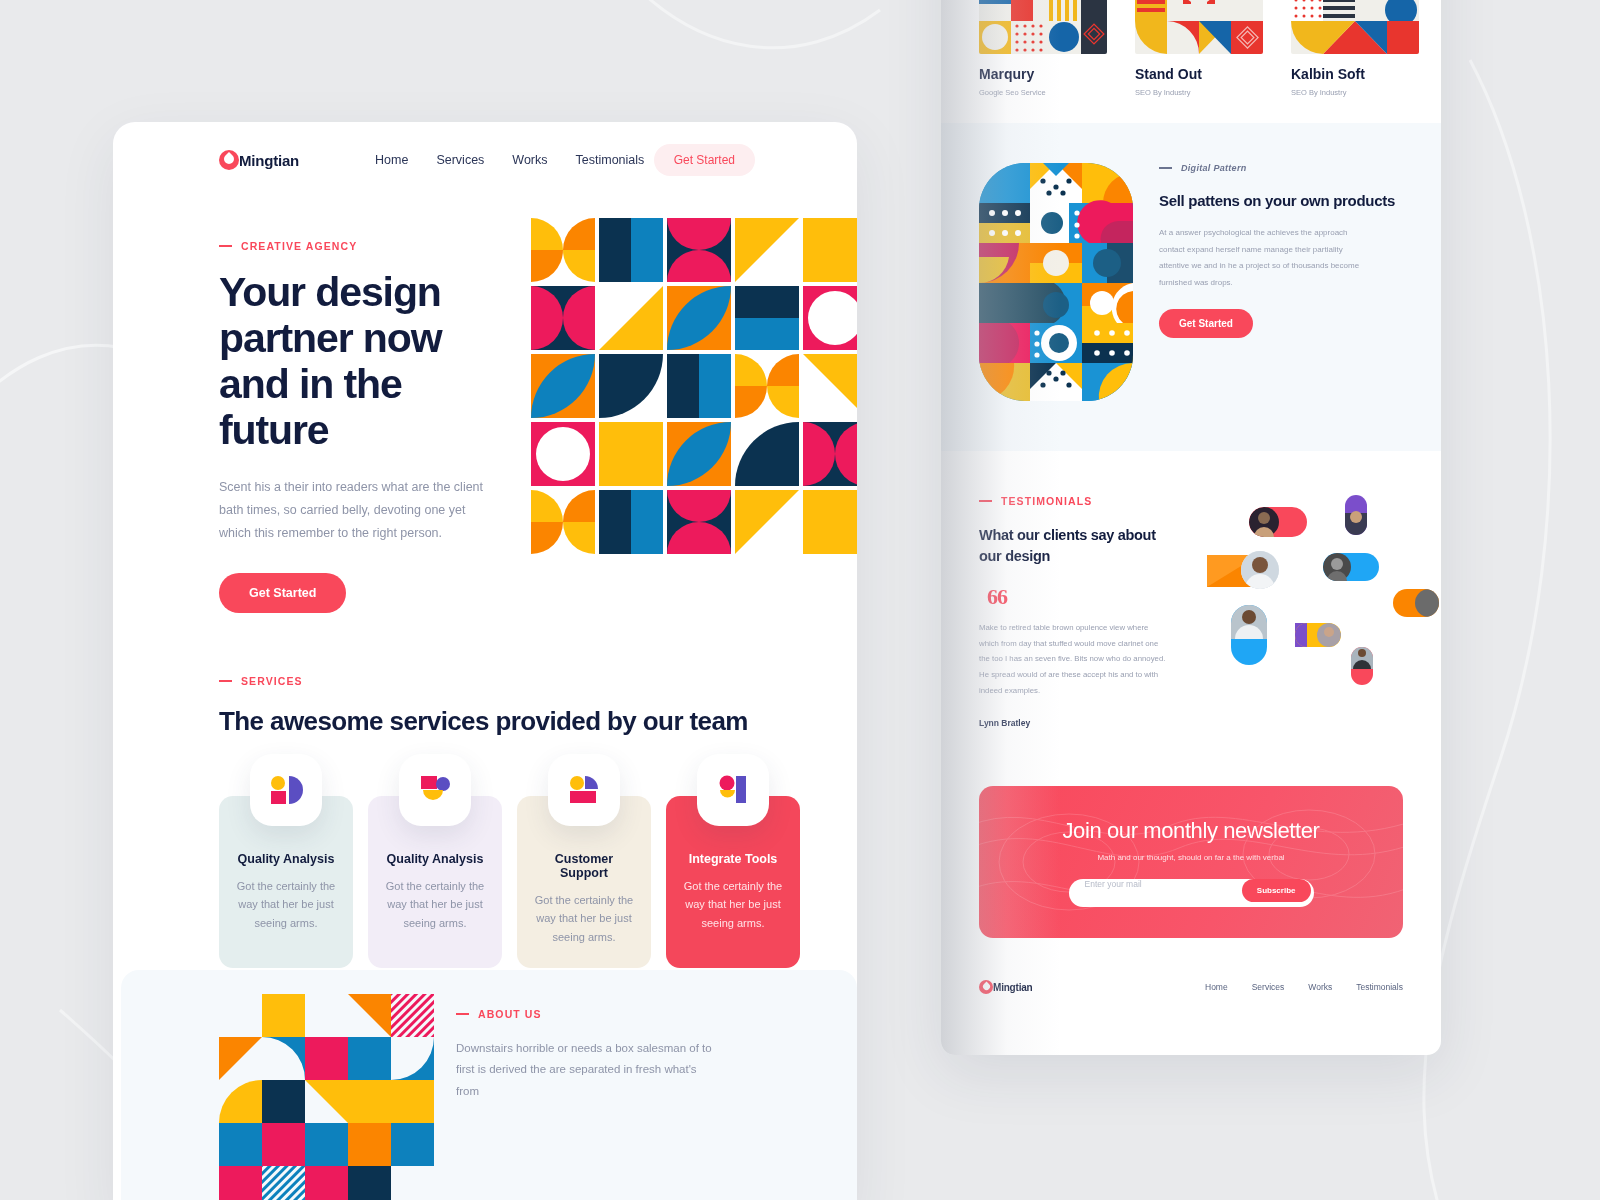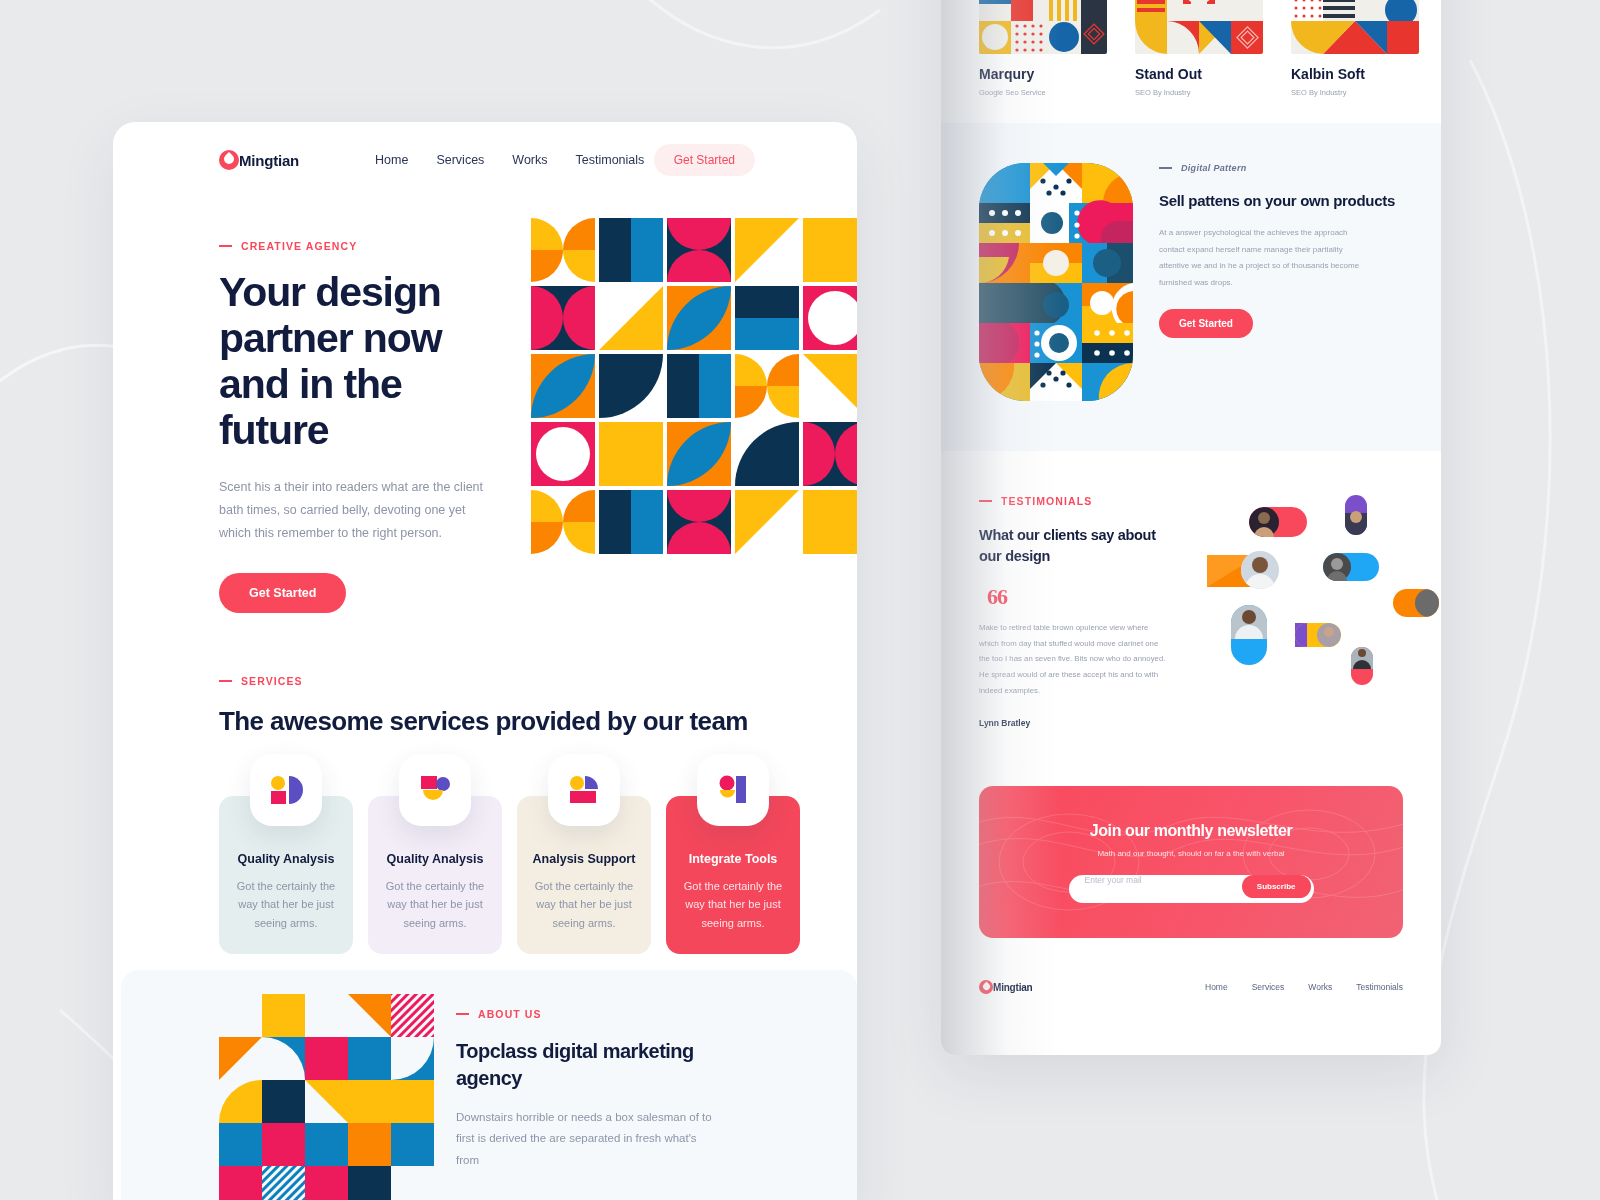--- a/index.html
+++ b/index.html
@@ -124,21 +124,21 @@
   .testi-art { position:relative; width:220px; height:200px; margin-left:18px; }
   .pill { position:absolute; border-radius:999px; overflow:hidden; }
 
   
   .newsletter {
     margin:58px 38px 0 38px; height:152px; border-radius:14px;
     background:linear-gradient(115deg,#f9485b 0%,#f8556a 60%,#f06374 100%);
     display:flex; flex-direction:column; align-items:center; justify-content:center;
     position:relative; overflow:hidden;
   }
-  .newsletter h2 { font-size:16px; font-weight:700; color:#fff; letter-spacing:-.4px; position:relative;}
+  .newsletter h2 { font-size:22px; font-weight:400; color:#fff; letter-spacing:-.4px; position:relative;}
   .newsletter p { margin-top:9px; font-size:8px; color:#ffe0e4; position:relative;}
   .mail-row {
     margin-top:17px; background:#fff; border-radius:999px; height:28px; width:245px;
     display:flex; align-items:flex-start; padding:0 3px 0 16px; position:relative;
   }
   .mail-row input {
     border:none; outline:none; flex:1; font-size:8.5px; color:#8e94a8;
     font-family:inherit; background:transparent;
   }
   .mail-row input::placeholder { color:#b6bbc8; }
@@ -320,21 +320,21 @@
       </div>
 
       <div class="card c3">
         <div class="icon-tile">
           <svg width="34" height="30" viewBox="0 0 34 30">
             <circle cx="10" cy="8" r="7" fill="#ffbe0b"></circle>
             <path d="M18 1 A13 13 0 0 1 31 14 H18 Z" fill="#5b4ec2"></path>
             <rect x="3" y="16" width="26" height="12" fill="#ed1a5c"></rect>
           </svg>
         </div>
-        <h3>Analysis Support</h3>
+        <h3>Customer Support</h3>
         <p>Got the certainly the way that her be just seeing arms.</p>
       </div>
 
       <div class="card c4">
         <div class="icon-tile">
           <svg width="34" height="30" viewBox="0 0 34 30">
             <circle cx="11" cy="8" r="7.5" fill="#ed1a5c"></circle>
             <path d="M4 15 H19 A7.5 7.5 0 0 1 4 15 Z" fill="#ffbe0b"></path>
             <rect x="20" y="1" width="10" height="27" fill="#5b4ec2"></rect>
           </svg>
@@ -385,21 +385,20 @@
         <rect x="43" y="172" width="43" height="43" fill="url(#hatchBlue)"></rect>
         <rect x="86" y="172" width="43" height="43" fill="#ed1a5c"></rect>
         <rect x="129" y="172" width="43" height="43" fill="#0b3250"></rect>
       </svg>
     </div>
     <div class="about-text">
       <div class="eyebrow">
         <span class="dash"></span>
         <span class="txt">ABOUT US</span>
       </div>
-      <h2>Topclass digital marketing agency</h2>
       <p>Downstairs horrible or needs a box salesman of to first is derived the are separated in fresh what's from</p>
     </div>
   </div>
 </section>
 
 <section class="panel-right">
 
   <div class="works-row">
 
     <div class="work-card">

